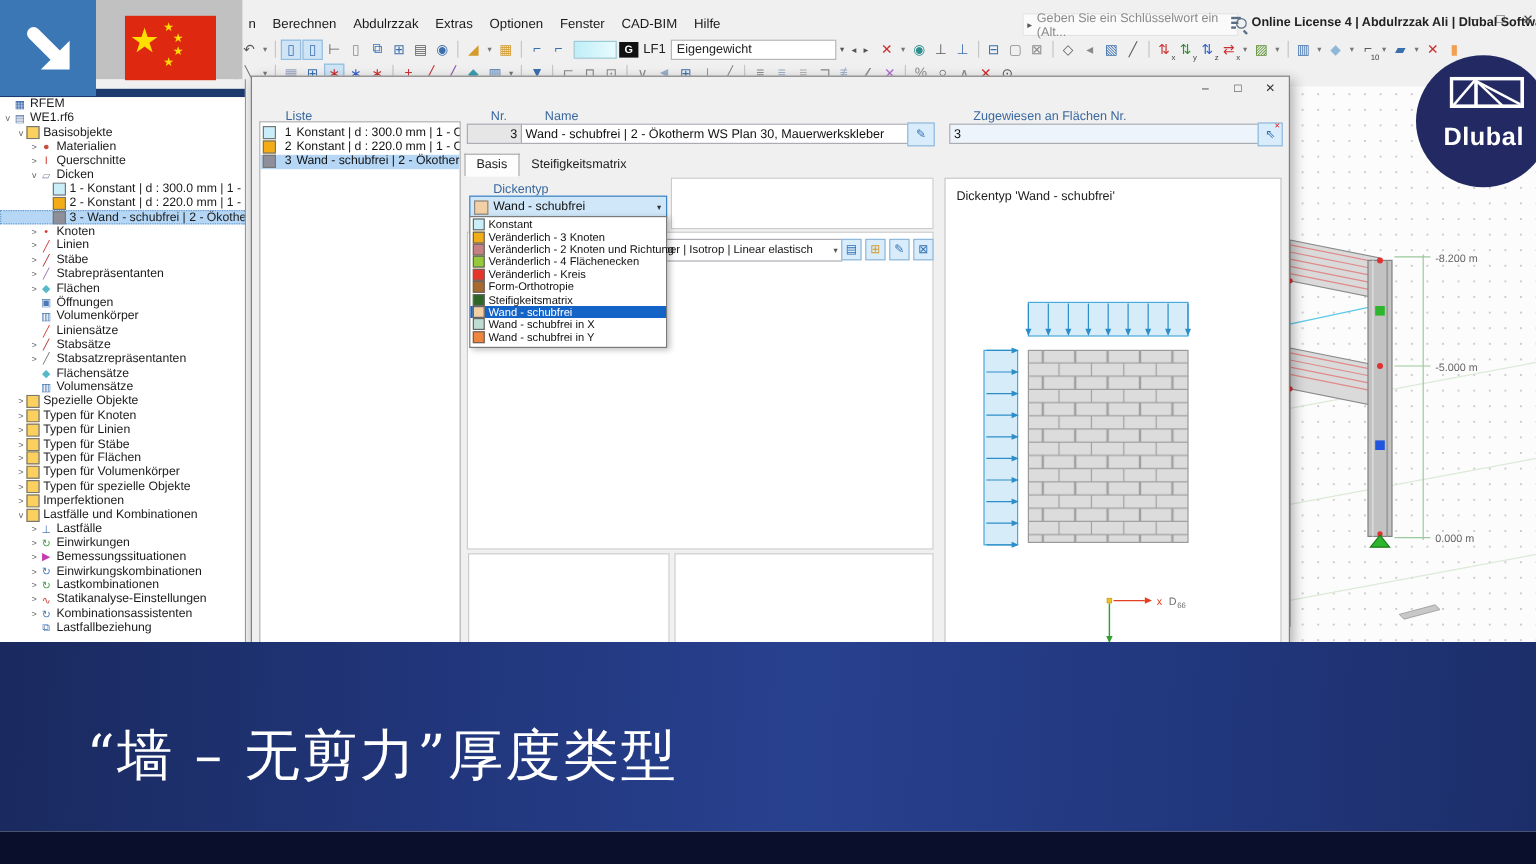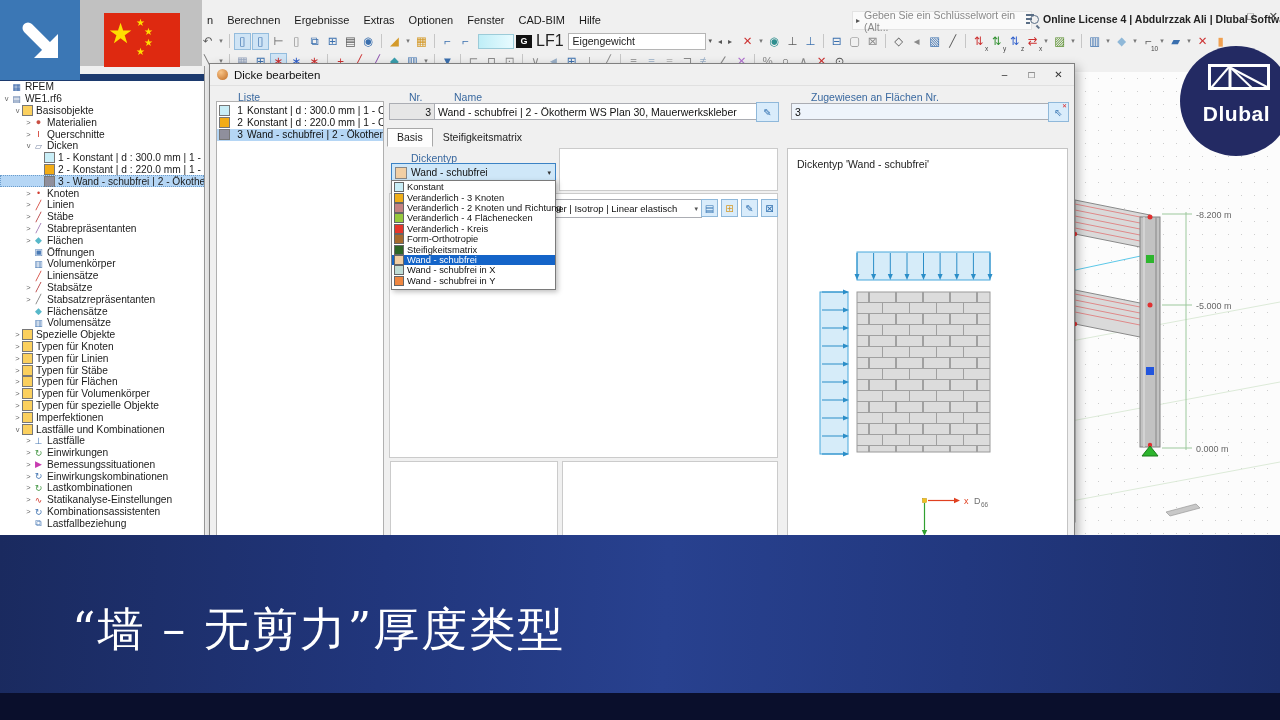--- a/index.html
+++ b/index.html
@@ -24,21 +24,21 @@
   
   .tbrow{left:199px;height:20px;display:flex;align-items:center;gap:1px;}
   .tbi{position:relative;width:17px;height:17px;display:flex;align-items:center;justify-content:center;font-size:11.5px;flex:none;cursor:default;}
   .tbi.tiny{width:8px;font-size:7px;color:#777;}
   .tbi.on{background:#cfe4f5;border:1px solid #93bcdd;width:15px;height:15px;}
   .tbi.sep{width:1px;height:14px;background:#c6c6c6;margin:0 3px;}
   .tbi .sub{position:absolute;right:-1px;bottom:-2px;font-size:6.5px;color:#444;}
   .lfcombo{display:flex;align-items:center;height:17px;margin:0 3px;flex:none;}
   .lf-band{width:34px;height:13px;background:linear-gradient(90deg,#bfeef7,#e8fbff);border:1px solid #9ccbd8;}
   .lf-badge{width:16px;height:13px;background:#111;color:#fff;font-size:9px;font-weight:bold;display:flex;align-items:center;justify-content:center;margin-left:2px;}
-  .lf-code{font-size:16px;margin:0 4px;color:#222;}
+  .lf-code{font-size:11px;margin:0 4px;color:#222;}
   .lf-name{width:128px;font-size:10.5px;color:#222;background:#fff;border:1px solid #b5b5b5;height:15px;line-height:15px;padding:0 4px;}
   .lf-dd{font-size:7px;color:#555;padding:0 3px;}
   .lf-arr{font-size:8px;color:#555;padding:0 3px;}
 
   
   .navpanel{left:0;top:66px;width:204px;height:469px;background:#f0f0f0;border-right:1px solid #9a9a9a;}
   .navhead{position:absolute;left:0;top:8px;width:100%;height:7px;background:#1c3a6e;}
   .tree{position:absolute;left:0;top:15px;right:0;bottom:0;background:#fff;overflow:hidden;}
   .trow{display:flex;align-items:center;height:11.8px;white-space:nowrap;overflow:hidden;cursor:default;}
   .trow.sel{background:#b5d6f5;outline:1px dotted #6a9ccc;outline-offset:-1px;}
@@ -118,21 +118,21 @@
 </head>
 <body>
 
 <div id="screen">
 
   <div class="abs appbg"></div>
 
   <div class="abs menubar">
     <span class="menu-item">n</span>
     <span class="menu-item">Berechnen</span>
-    <span class="menu-item">Ergebnisse</span>
+    <span class="menu-item">Abdulrzzak</span>
     <span class="menu-item">Extras</span>
     <span class="menu-item">Optionen</span>
     <span class="menu-item">Fenster</span>
     <span class="menu-item">CAD-BIM</span>
     <span class="menu-item">Hilfe</span>
   </div>
 
   <div class="abs search">
     <span class="tri">▸</span>
     <span>Geben Sie ein Schlüsselwort ein (Alt...</span>
@@ -920,24 +920,20 @@
 
         <div class="trow" style="padding-left: 24px;">
           <span class="texp"></span>
           <span class="tico" style="color: rgb(74, 122, 181);">⧉</span>
           <span class="tlbl">Lastfallbeziehung</span>
         </div>
       </div>
   </div>
 
   <div class="abs dialog">
-    <div class="dlg-titlebar">
-      <span class="dlg-ico"></span>
-      <span class="dlg-title">Dicke bearbeiten</span>
-    </div>
     <div class="dlg-ctl">
       <span>–</span>
       <span>□</span>
       <span>✕</span>
     </div>
 
     <span class="dlg-label" style="left:8px;top:27px;">Liste</span>
     <div class="listebox">
 
         <div class="lrow">

